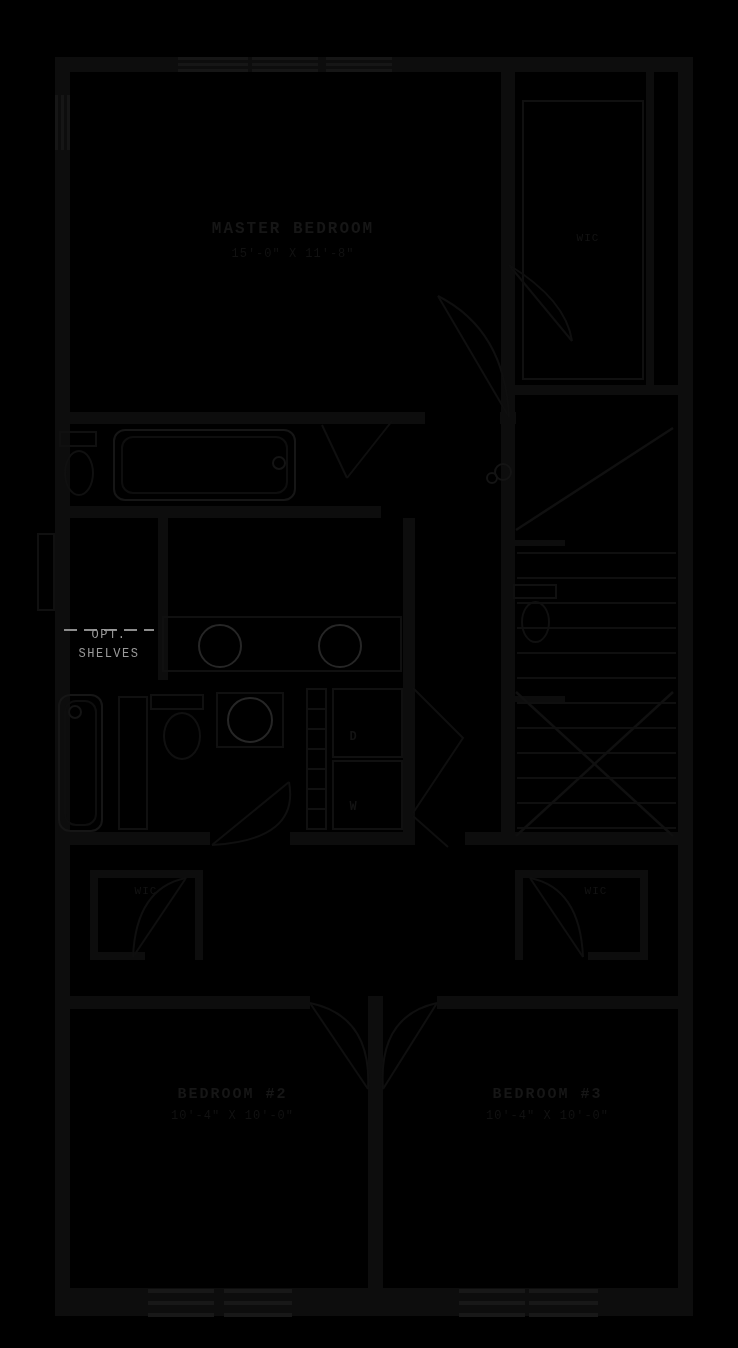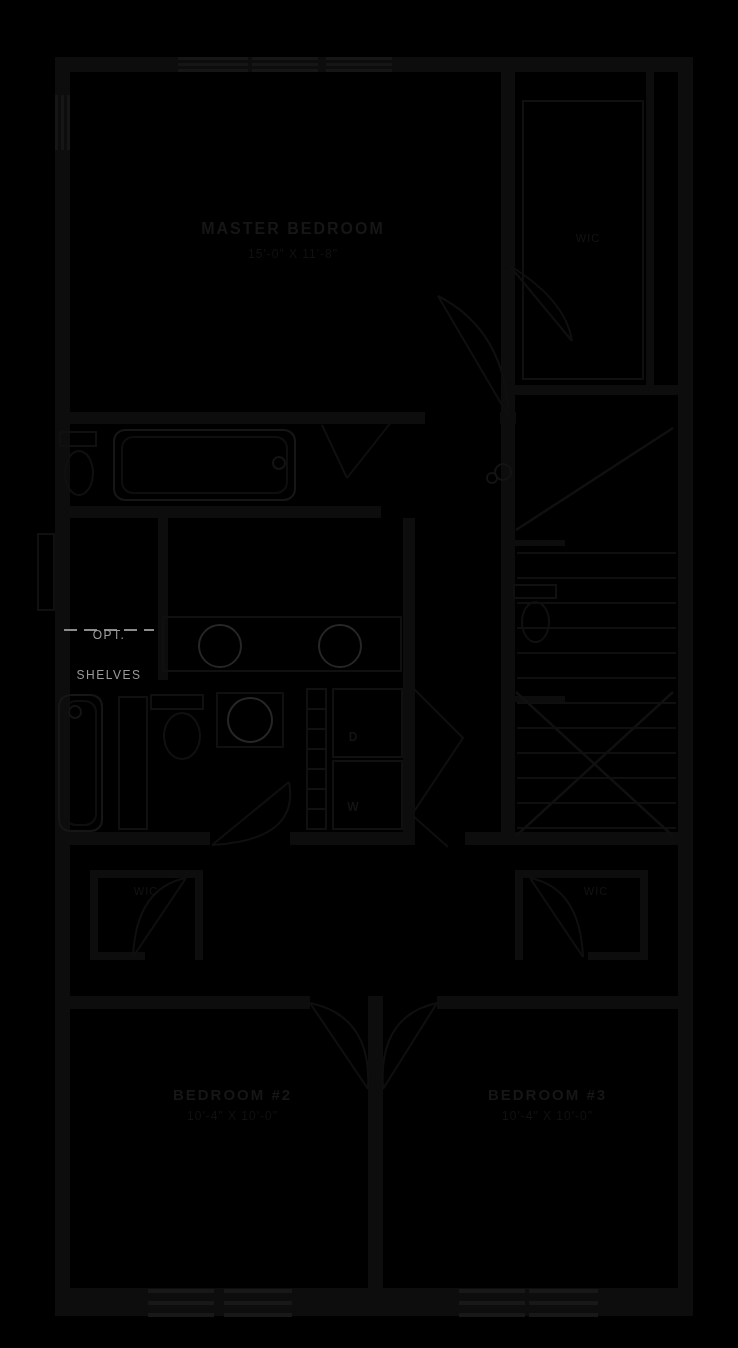--- a/index.html
+++ b/index.html
@@ -1,17 +1,17 @@
 <!DOCTYPE html>
 <html><head>
 <meta charset="utf-8">
 <style>
   html,body{margin:0;padding:0;background:#000;}
   .plan{position:relative;width:738px;height:1348px;background:#000;overflow:hidden;
-        font-family:Liberation Sans, sans-serif;}
+        font-family:Liberation Mono, monospace;}
   .w{position:absolute;background:#0d0d0d;}          
   .b{position:absolute;border:2px solid #101010;background:transparent;box-sizing:border-box;}
   .rb{border-radius:12px;}
   .el{border-radius:50%;}
   .sink{position:absolute;border:2px solid #262626;border-radius:50%;box-sizing:border-box;}
   .win{position:absolute;background:repeating-linear-gradient(to bottom,#161616 0 3px,transparent 3px 6px);}
   .winb{position:absolute;background:repeating-linear-gradient(to bottom,#181818 0 4px,transparent 4px 12px);}
   .winl{position:absolute;background:repeating-linear-gradient(to right,#161616 0 3px,transparent 3px 6px);}
   .shelfcol{position:absolute;border:2px solid #101010;box-sizing:border-box;
             background:repeating-linear-gradient(to bottom,transparent 0 18px,#101010 18px 20px);}
@@ -141,21 +141,21 @@
         <circle cx="75" cy="712" r="6"></circle>
     </g>
     <line x1="64" y1="630" x2="154" y2="630" stroke="#8c8c8c" stroke-width="2" stroke-dasharray="13 7"></line>
   </svg>
 
   <div class="txt room-name" style="left:168px;top:220px;width:250px;">MASTER BEDROOM</div>
   <div class="txt room-dim" style="left:168px;top:247px;width:250px;">15'-0" X 11'-8"</div>
   <div class="txt closet-lbl" style="left:558px;top:232px;width:60px;">WIC</div>
 
   <div class="opt" style="left:60px;top:628px;width:98px;">OPT.</div>
-  <div class="opt" style="left:60px;top:668px;width:98px;">SHELVES</div>
+  <div class="opt" style="left:60px;top:647px;width:98px;">SHELVES</div>
 
   <div class="txt dw-lbl" style="left:343px;top:730px;width:20px;">D</div>
   <div class="txt dw-lbl" style="left:343px;top:800px;width:20px;">W</div>
 
   <div class="txt closet-lbl" style="left:118px;top:885px;width:56px;">WIC</div>
   <div class="txt closet-lbl" style="left:568px;top:885px;width:56px;">WIC</div>
 
   <div class="txt room-name" style="left:140px;top:1086px;width:185px;font-size:15px;">BEDROOM #2</div>
   <div class="txt room-dim" style="left:140px;top:1109px;width:185px;">10'-4" X 10'-0"</div>
   <div class="txt room-name" style="left:455px;top:1086px;width:185px;font-size:15px;">BEDROOM #3</div>

